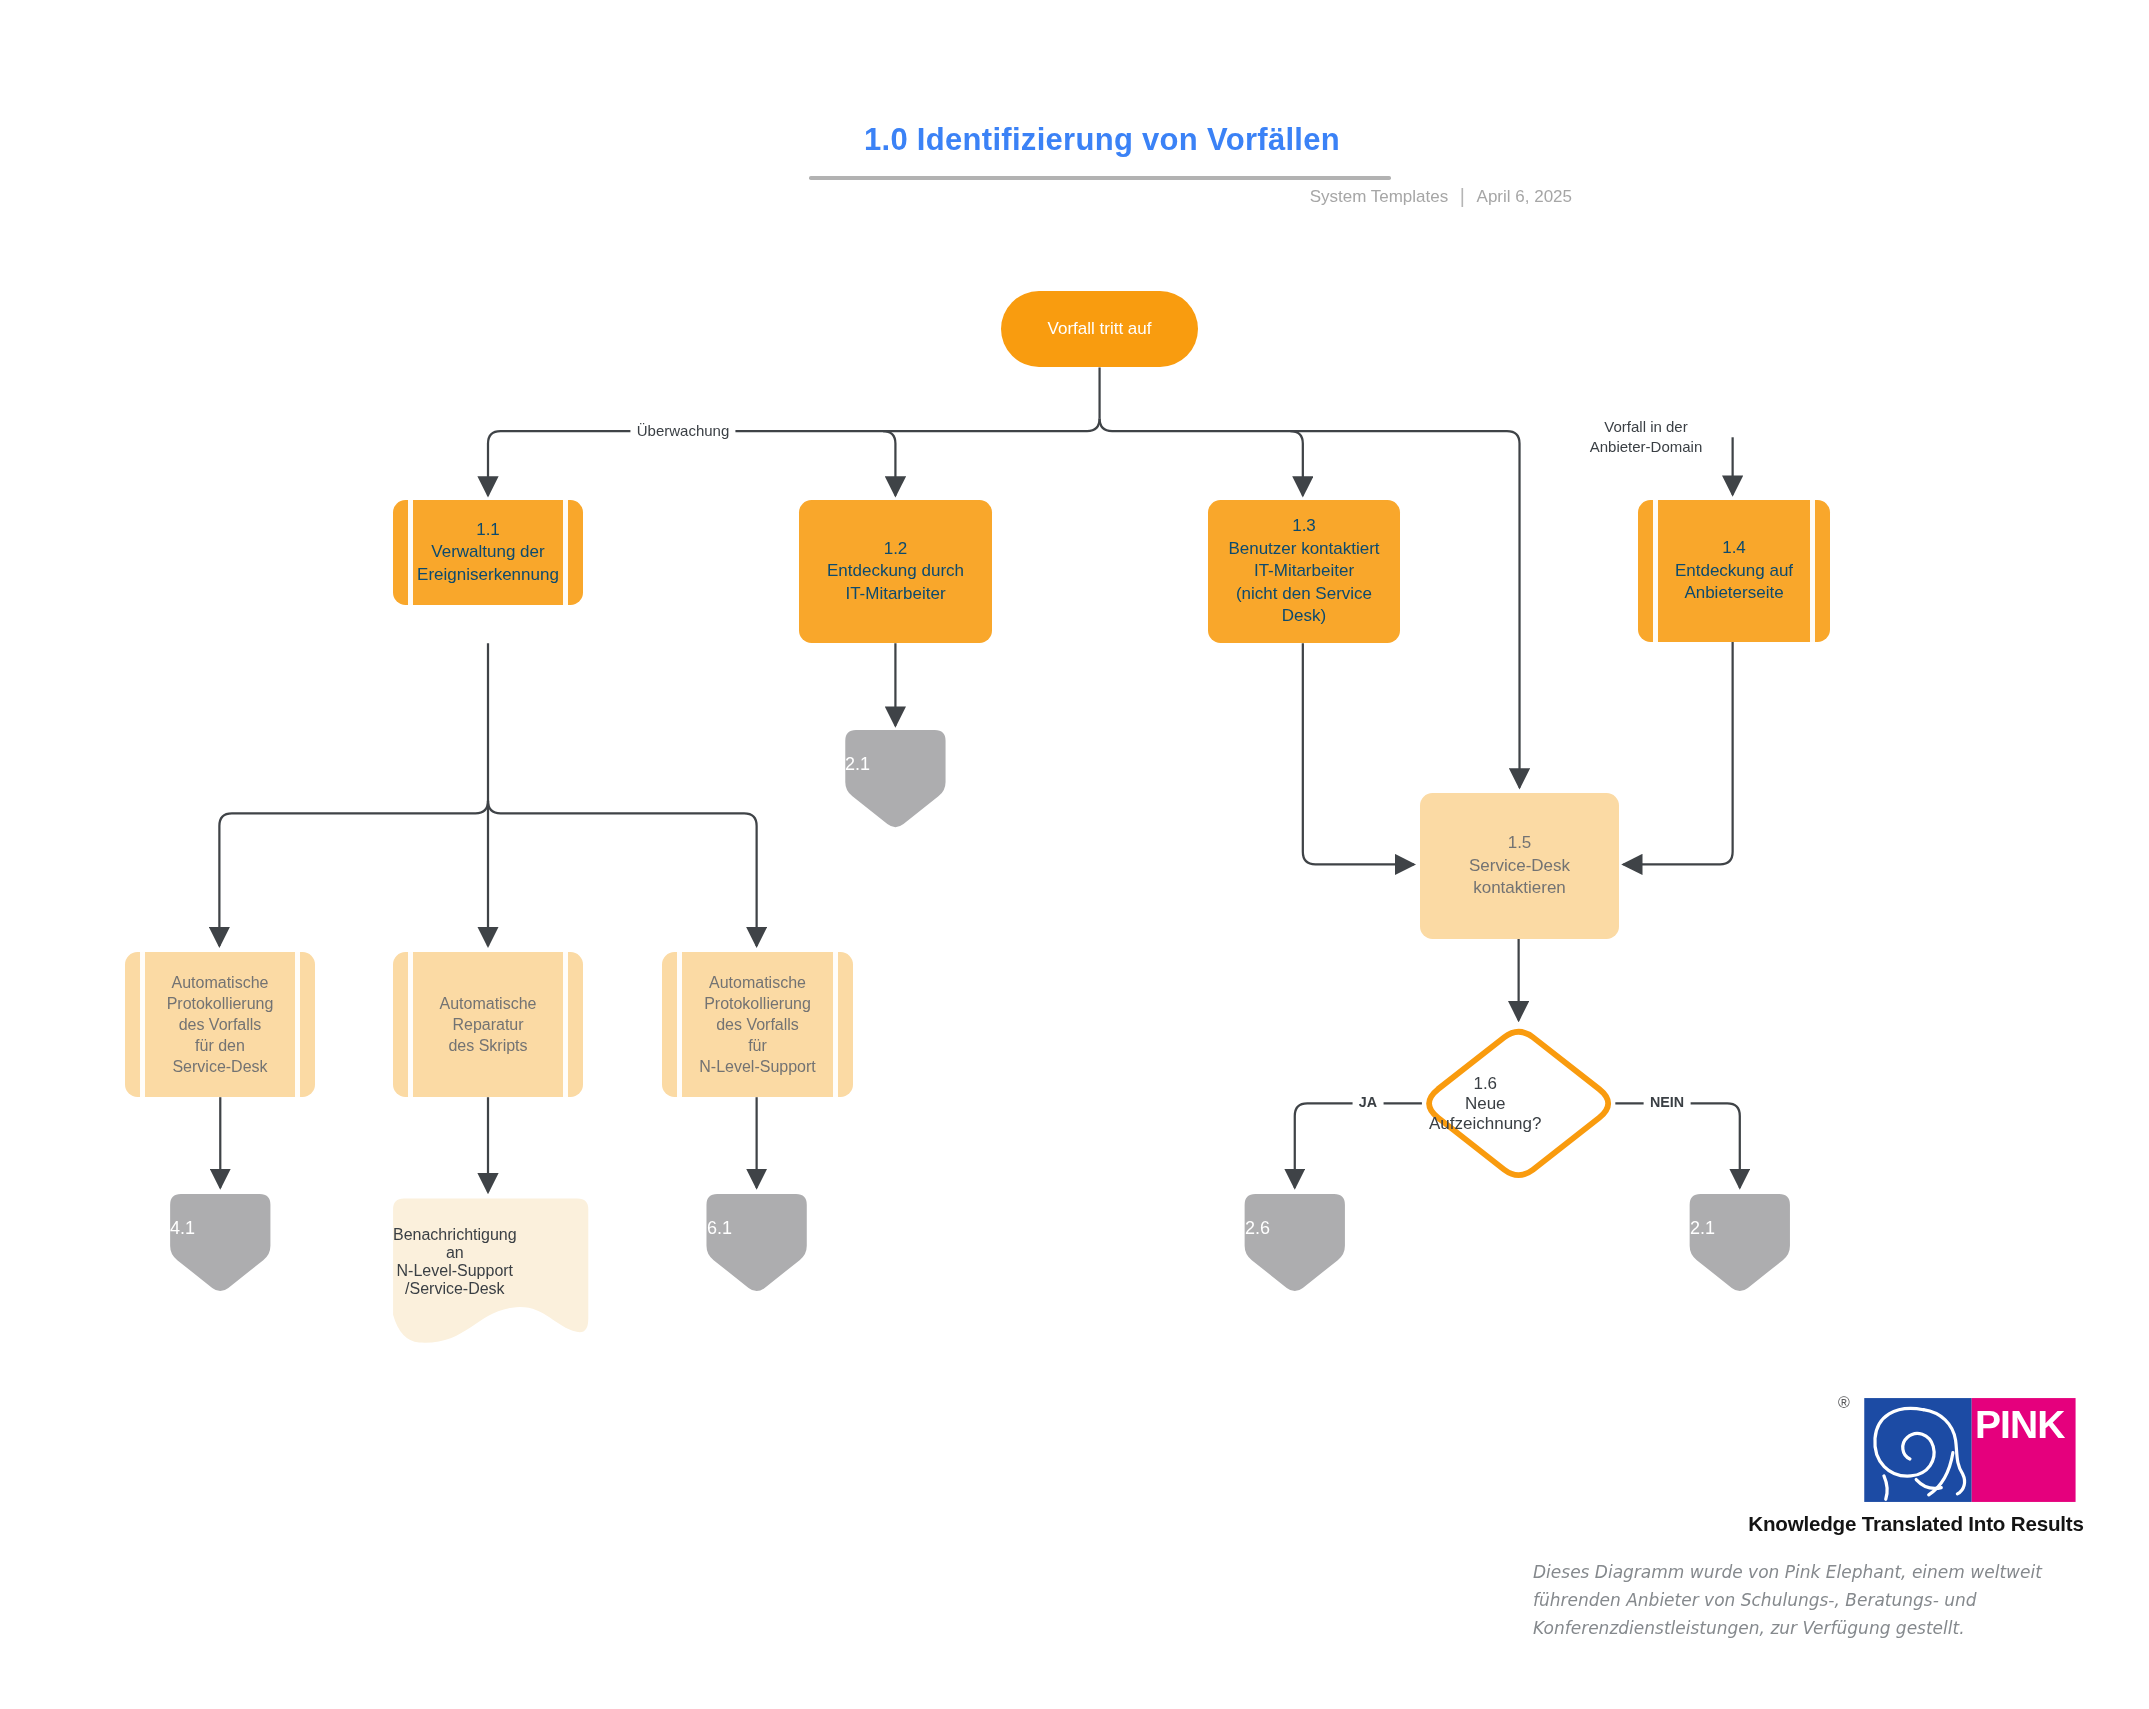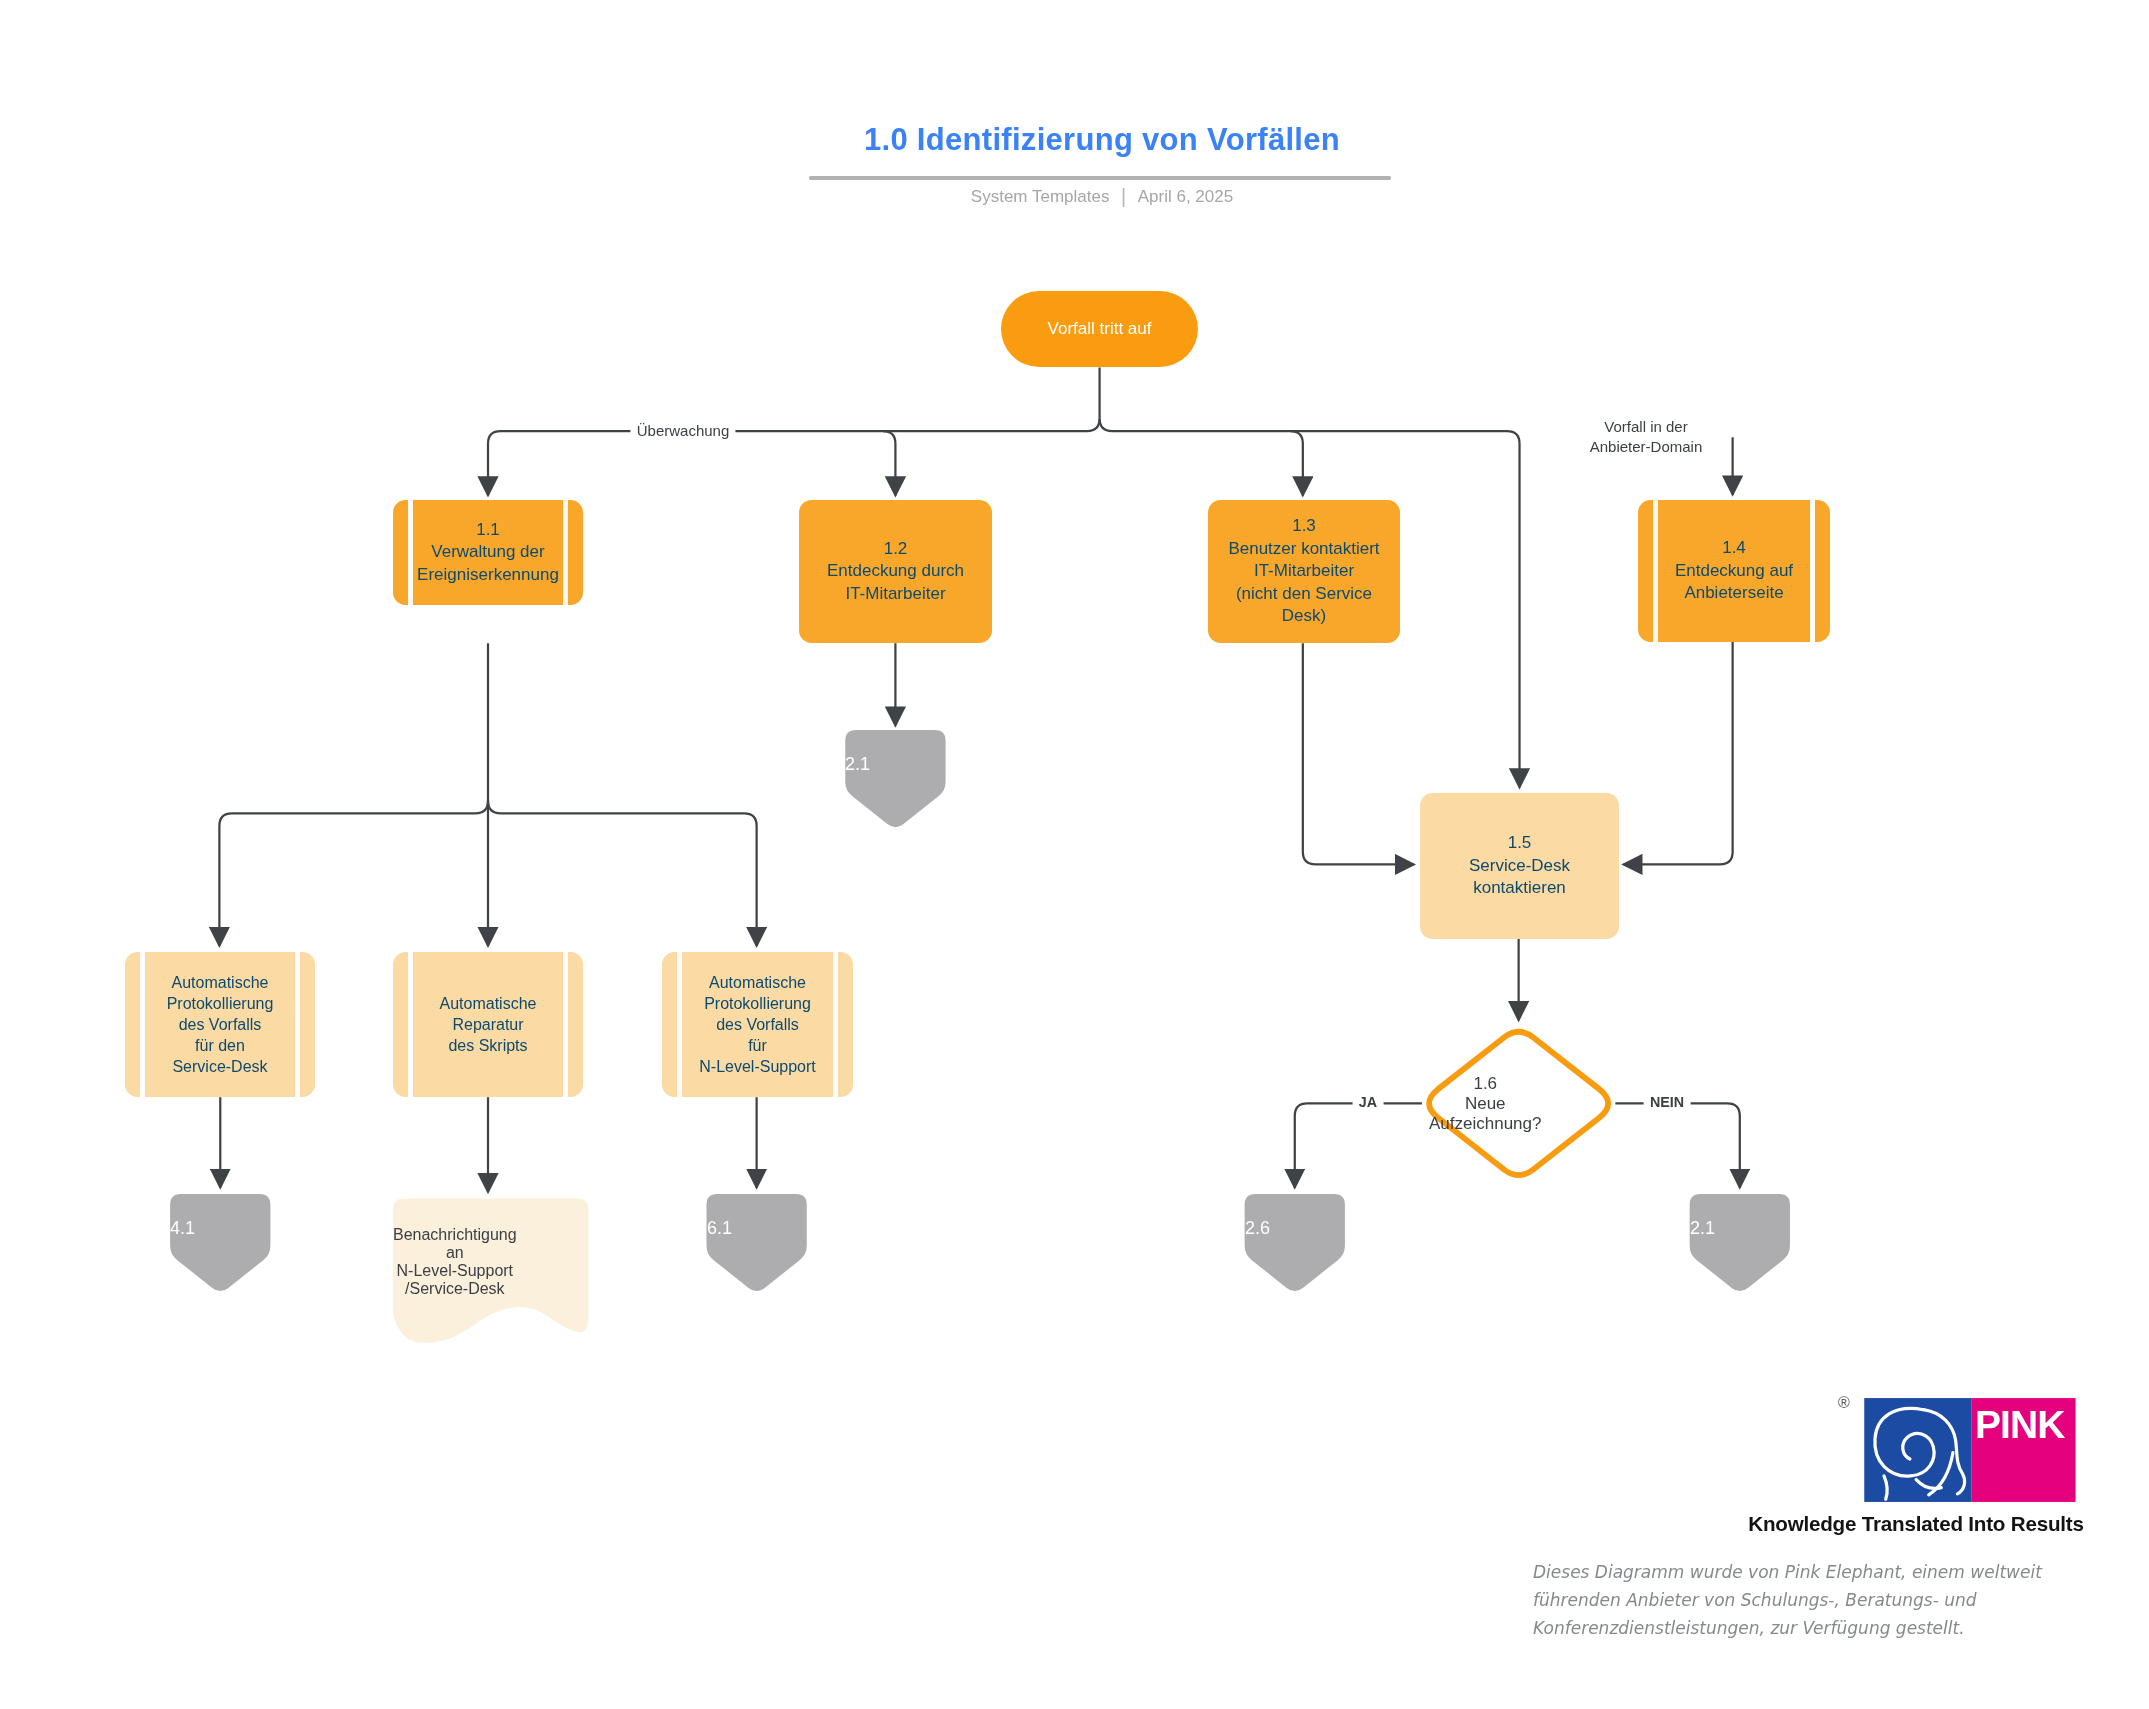--- a/index.html
+++ b/index.html
@@ -5,37 +5,37 @@
   html,body{margin:0;padding:0;background:#fff;}
   #canvas{position:relative;width:2149px;height:1710px;background:#ffffff;overflow:hidden;
           font-family:"Liberation Sans",sans-serif;color:#3a3f44;}
   #edges{position:absolute;left:0;top:0;z-index:1;}
   .edge{fill:none;stroke:#3f4347;stroke-width:2.5px;}
   .node{position:absolute;z-index:2;display:flex;align-items:center;justify-content:center;
         text-align:center;white-space:pre-line;border-radius:12.5px;box-sizing:border-box;
         font-size:17px;line-height:1.32;}
   .orange{background:#f9a72b;color:#0c4a6e;}
   .pill{background:#f99c0f;color:#ffffff;border-radius:39px;}
-  .peach{background:#fbdaa4;color:#0c4a6e;}
+  .peach{background:#fbdaa4;color:#737373;}
   .stripe{position:absolute;top:0;bottom:0;width:5.4px;background:rgba(255,255,255,.95);}
   .stripe.l{left:15px;} .stripe.r{right:15px;}
   .overlay{position:absolute;z-index:2;display:flex;align-items:center;
            text-align:center;white-space:pre-line;box-sizing:border-box;}
   .connector-label{color:#ffffff;font-size:18px;padding-bottom:32px;}
   .edge-label{position:absolute;z-index:3;transform:translate(-50%,-50%);background:#ffffff;
               color:#3a3f44;font-size:15px;line-height:1.35;padding:0.9px 6.3px;text-align:center;
               white-space:pre-line;}
   .edge-label.bold{font-weight:bold;font-size:14.3px;}
   .edge-label.no-bg{background:transparent;}
   .title-wrap{position:absolute;left:654px;top:122px;width:896px;z-index:2;text-align:center;}
   .page-title{font-size:31px;font-weight:bold;color:#3b82f6;letter-spacing:0.3px;}
   .title-rule{position:absolute;left:809px;top:176px;width:582px;height:3.6px;background:#b2b2b2;
               border-radius:1.8px;z-index:2;}
-  .subtitle{position:absolute;left:654px;top:185px;width:896px;z-index:2;display:flex;
-            justify-content:center;align-items:center;gap:11.6px;color:#a6a6a6;font-size:17px;}
+  .subtitle{position:absolute;left:676px;top:185px;width:896px;z-index:2;display:flex;
+            justify-content:flex-end;align-items:center;gap:11.6px;color:#a6a6a6;font-size:17px;}
   .subtitle .sep{color:#b5b5b5;font-size:19.7px;font-weight:300;}
   .doc-label{font-size:16px;color:#3a3f44;}
   .child-label{font-size:16px;}
   .logo-word{position:absolute;left:1975px;top:1403px;width:102px;z-index:3;color:#ffffff;
              font-size:39px;font-weight:800;letter-spacing:-0.9px;font-family:"Liberation Sans",sans-serif;}
   .reg-mark{position:absolute;left:1838px;top:1394px;z-index:3;font-size:16px;color:#58595b;}
   .tagline{position:absolute;left:1737px;top:1512px;width:358px;z-index:2;text-align:center;
            font-size:20.6px;font-weight:bold;color:#141414;letter-spacing:-0.2px;}
   .disclaimer{position:absolute;left:1533px;top:1558px;width:555px;z-index:2;text-align:left;
               font-size:17px;line-height:28px;color:#85898d;font-style:italic;

